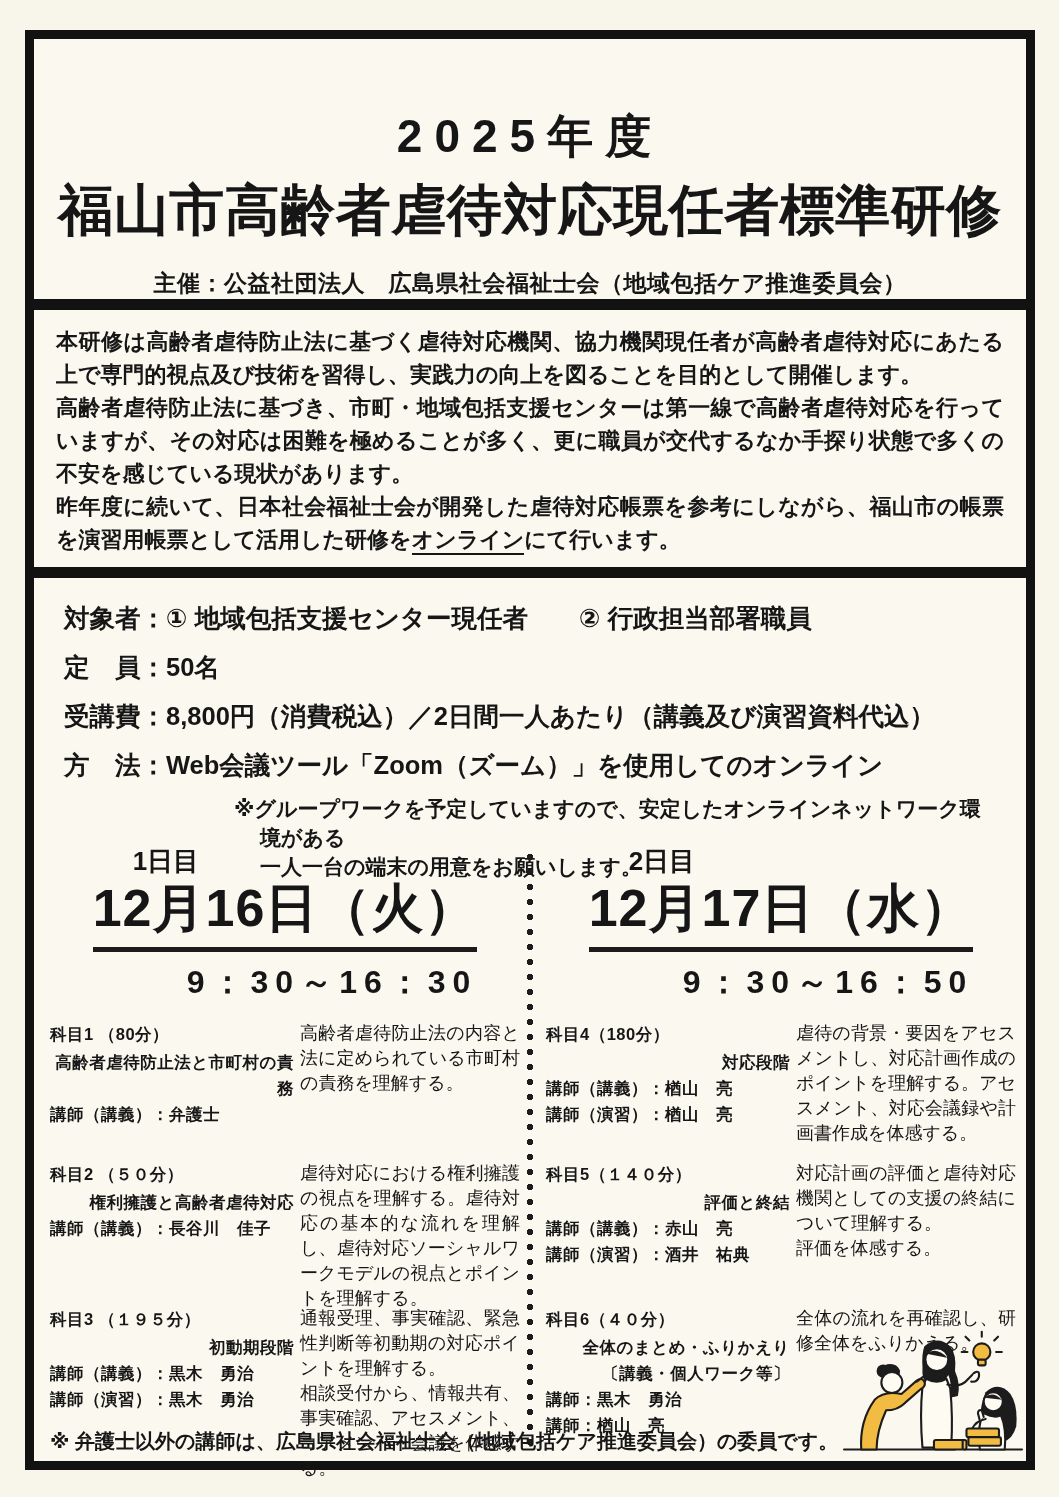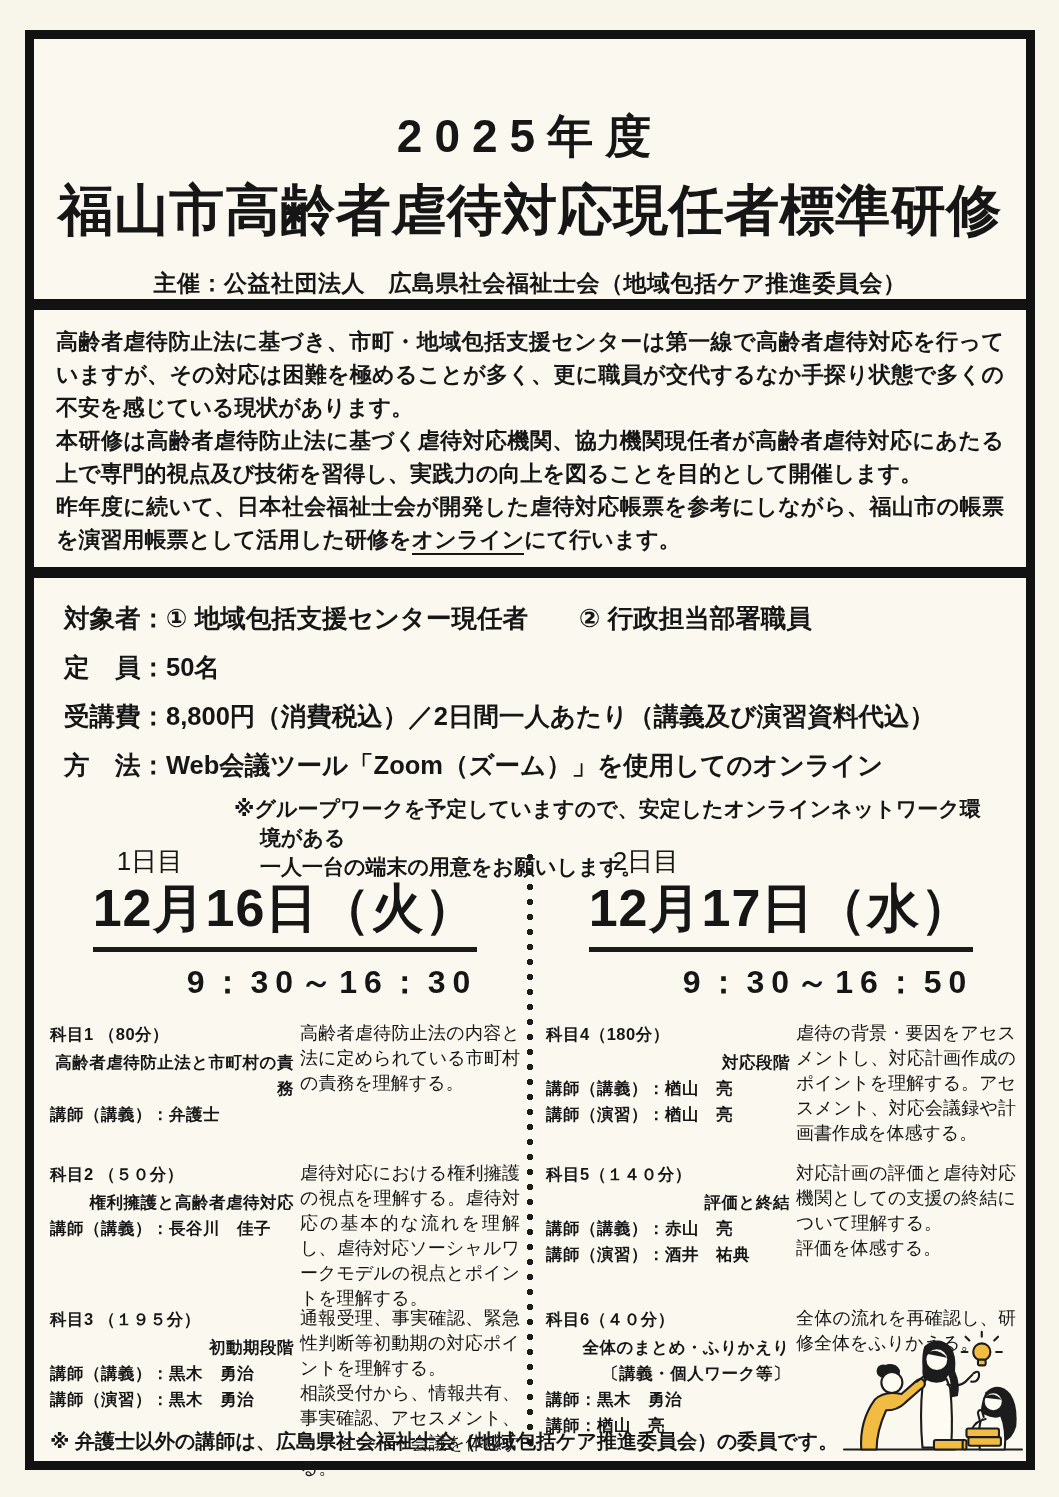--- a/index.html
+++ b/index.html
@@ -34,21 +34,21 @@
 
   
   .schedule { position:relative; height:585px; }
   .dotted-divider { position:absolute; left:calc(50% - 4px); top:6px; bottom:-18px; width:8px;
       background:radial-gradient(circle at 4px 7px, #1c1c1c 3px, rgba(0,0,0,0) 3.4px);
       background-size:8px 15px; background-repeat:repeat-y; }
   .days { display:grid; grid-template-columns:1fr 1fr; height:100%; }
   .day-col { padding:0 10px 0 16px; }
   .day-head { text-align:center; }
   .day-head-inner { display:inline-block; text-align:left; }
-  .day-label { font-size:26px; font-weight:400; margin-left:24px; }
+  .day-label { font-size:26px; font-weight:700; margin-left:40px; }
   .day-date { font-size:52px; font-weight:900; line-height:1.12; letter-spacing:1px;
               border-bottom:5px solid #1b1b1b; padding-bottom:10px; white-space:nowrap; }
   .day-time { font-size:32px; font-weight:900; letter-spacing:7px; text-align:right;
               padding-top:9px; white-space:nowrap; }
   .items { margin-top:16px; }
   .item { display:grid; grid-template-columns:244px 1fr; column-gap:6px; }
   .item.r1 { height:140px; }
   .item.r2 { height:145px; }
   .item.r3 { min-height:150px; }
   .item-left { font-size:16.5px; font-weight:700; line-height:26px; letter-spacing:0.5px; }
@@ -70,22 +70,22 @@
 
     <header class="title-block">
       <div class="year">2025年度</div>
       <h1 class="main-title">福山市高齢者虐待対応現任者標準研修</h1>
       <div class="organizer">主催：公益社団法人　広島県社会福祉士会（地域包括ケア推進委員会）</div>
     </header>
 
     <div class="band"></div>
 
     <section class="intro">
+      <p><span>本研修は高齢者虐待防止法に基づく虐待対応機関、協力機関現任者が高齢者虐待対応にあたる上で専門的視点及び技術を習得し、実践力の向上を図ることを目的として開催します。</span></p>
       <p><span>高齢者虐待防止法に基づき、市町・地域包括支援センターは第一線で高齢者虐待対応を行っていますが、その対応は困難を極めることが多く、更に職員が交代するなか手探り状態で多くの不安を感じている現状があります。</span></p>
-      <p><span>本研修は高齢者虐待防止法に基づく虐待対応機関、協力機関現任者が高齢者虐待対応にあたる上で専門的視点及び技術を習得し、実践力の向上を図ることを目的として開催します。</span></p>
       <p><span>昨年度に続いて、日本社会福祉士会が開発した虐待対応帳票を参考にしながら、福山市の帳票を演習用帳票として活用した研修を</span><span class="u">オンライン</span><span>にて行います。</span></p>
     </section>
 
     <div class="band"></div>
 
     <section class="details">
       <div class="detail-row">
         <span class="detail-label">対象者：</span>
         <span class="detail-value">① 地域包括支援センター現任者　　② 行政担当部署職員</span>
       </div>

